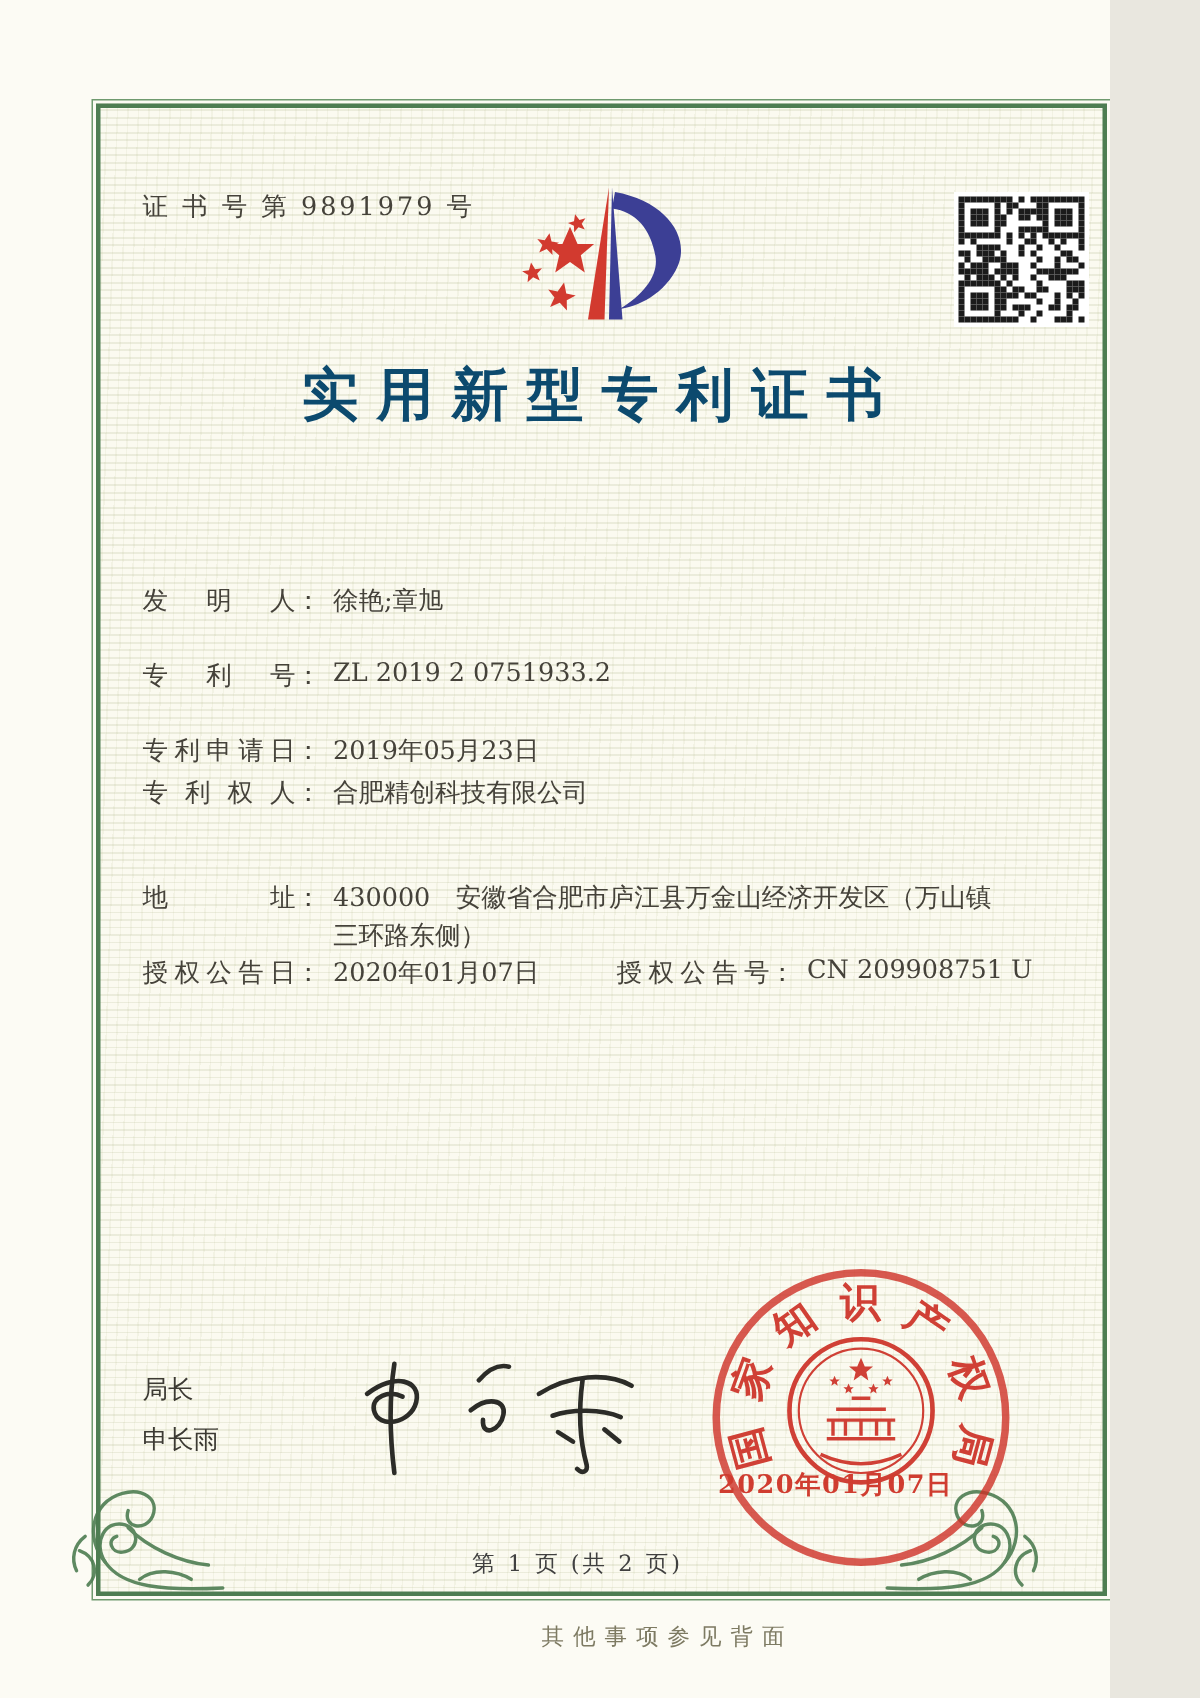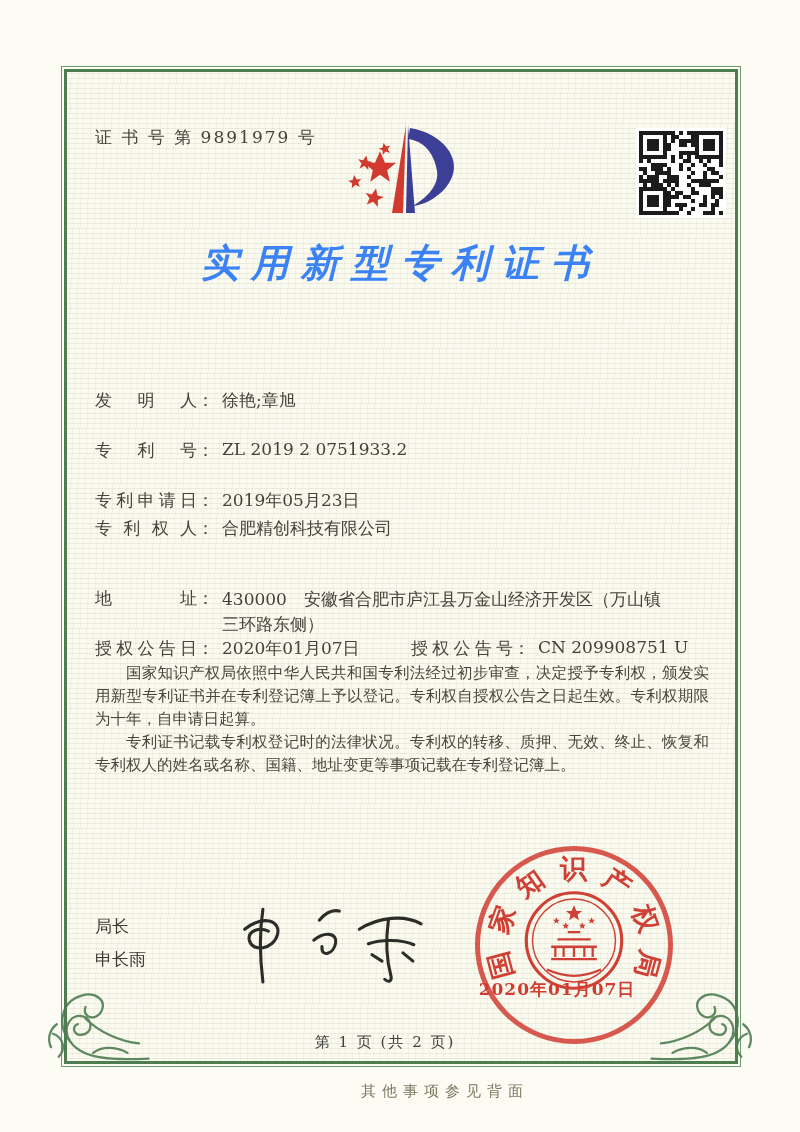--- a/index.html
+++ b/index.html
@@ -2,21 +2,21 @@
 <html><head>
 <meta charset="utf-8">
 <style>
   html,body{margin:0;padding:0;}
   body{
     width:800px;height:1132px;
     background:#e9e7df;
     font-family:"DejaVu Serif","Liberation Serif",serif;
   }
   .page{
-    position:relative;width:800px;height:1132px;overflow:hidden;
+    position:relative;width:740px;height:1132px;overflow:hidden;
     background:#fcfbf4;
   }
   
   .frame-bg{
     position:absolute;left:64px;top:69px;width:674px;height:995px;
     background:
       repeating-linear-gradient(92deg, rgba(168,175,120,.10) 0 1px, transparent 1px 7px),
       repeating-linear-gradient(0deg, rgba(152,162,110,.16) 0 1px, transparent 1px 5px),
       #fbfaf0;
   }
@@ -37,23 +37,22 @@
   .logo{position:absolute;left:340px;top:112px;width:130px;height:112px;}
   .qr{
     position:absolute;left:636px;top:128px;
     display:grid;grid-template-columns:repeat(21,4px);grid-auto-rows:4px;
     background:#fff;padding:3px;
   }
   .qr div{width:4px;height:4px;}
   .qr .on{background:#1b1b1b;}
   .title{
     position:absolute;left:65px;top:238px;width:672px;margin:0;
-    text-align:center;font-size:38px;font-weight:700;color:#3b82f6;
+    text-align:center;font-size:38px;font-weight:700;color:#0c4a6e;
     letter-spacing:12px;
-    font-style:italic;
   }
   .row{
     position:absolute;left:95px;width:640px;
     font-size:17px;color:#45423a;white-space:nowrap;
   }
   .flabel{
     display:inline-block;width:102px;
     text-align:justify;text-align-last:justify;
     vertical-align:top;
   }
@@ -614,24 +613,20 @@
     <span class="flabel">地址</span><span class="colon">：</span><span class="fvalue"><span class="vline">430000　安徽省合肥市庐江县万金山经济开发区（万山镇</span><span class="vline">三环路东侧）</span></span>
   </div>
 
   <div class="row" style="top:637px">
     <span class="flabel">授权公告日</span><span class="colon">：</span><span class="fvalue">2020年01月07日</span>
     <span class="pair2">
       <span class="flabel">授权公告号</span><span class="colon">：</span><span class="fvalue">CN 209908751 U</span>
     </span>
   </div>
 
-  <div class="body-text">
-    <p>国家知识产权局依照中华人民共和国专利法经过初步审查，决定授予专利权，颁发实用新型专利证书并在专利登记簿上予以登记。专利权自授权公告之日起生效。专利权期限为十年，自申请日起算。</p>
-    <p>专利证书记载专利权登记时的法律状况。专利权的转移、质押、无效、终止、恢复和专利权人的姓名或名称、国籍、地址变更等事项记载在专利登记簿上。</p>
-  </div>
 
   <div class="signoff-title">局长</div>
   <div class="signoff-name">申长雨</div>
 
   <svg class="signature" viewBox="0 0 220 100">
     <g fill="none" stroke="#2c2c28" stroke-width="3.4" stroke-linecap="round">
       <path d="M34,14 C30,40 31,70 34,94"></path>
       <path d="M14,36 C34,20 54,26 50,42 C46,58 22,62 19,48 C17,38 30,33 40,38"></path>
       <path d="M96,26 C102,19 110,14 118,16"></path>
       <path d="M90,48 C102,38 116,40 114,51 C112,63 98,68 99,55"></path>

